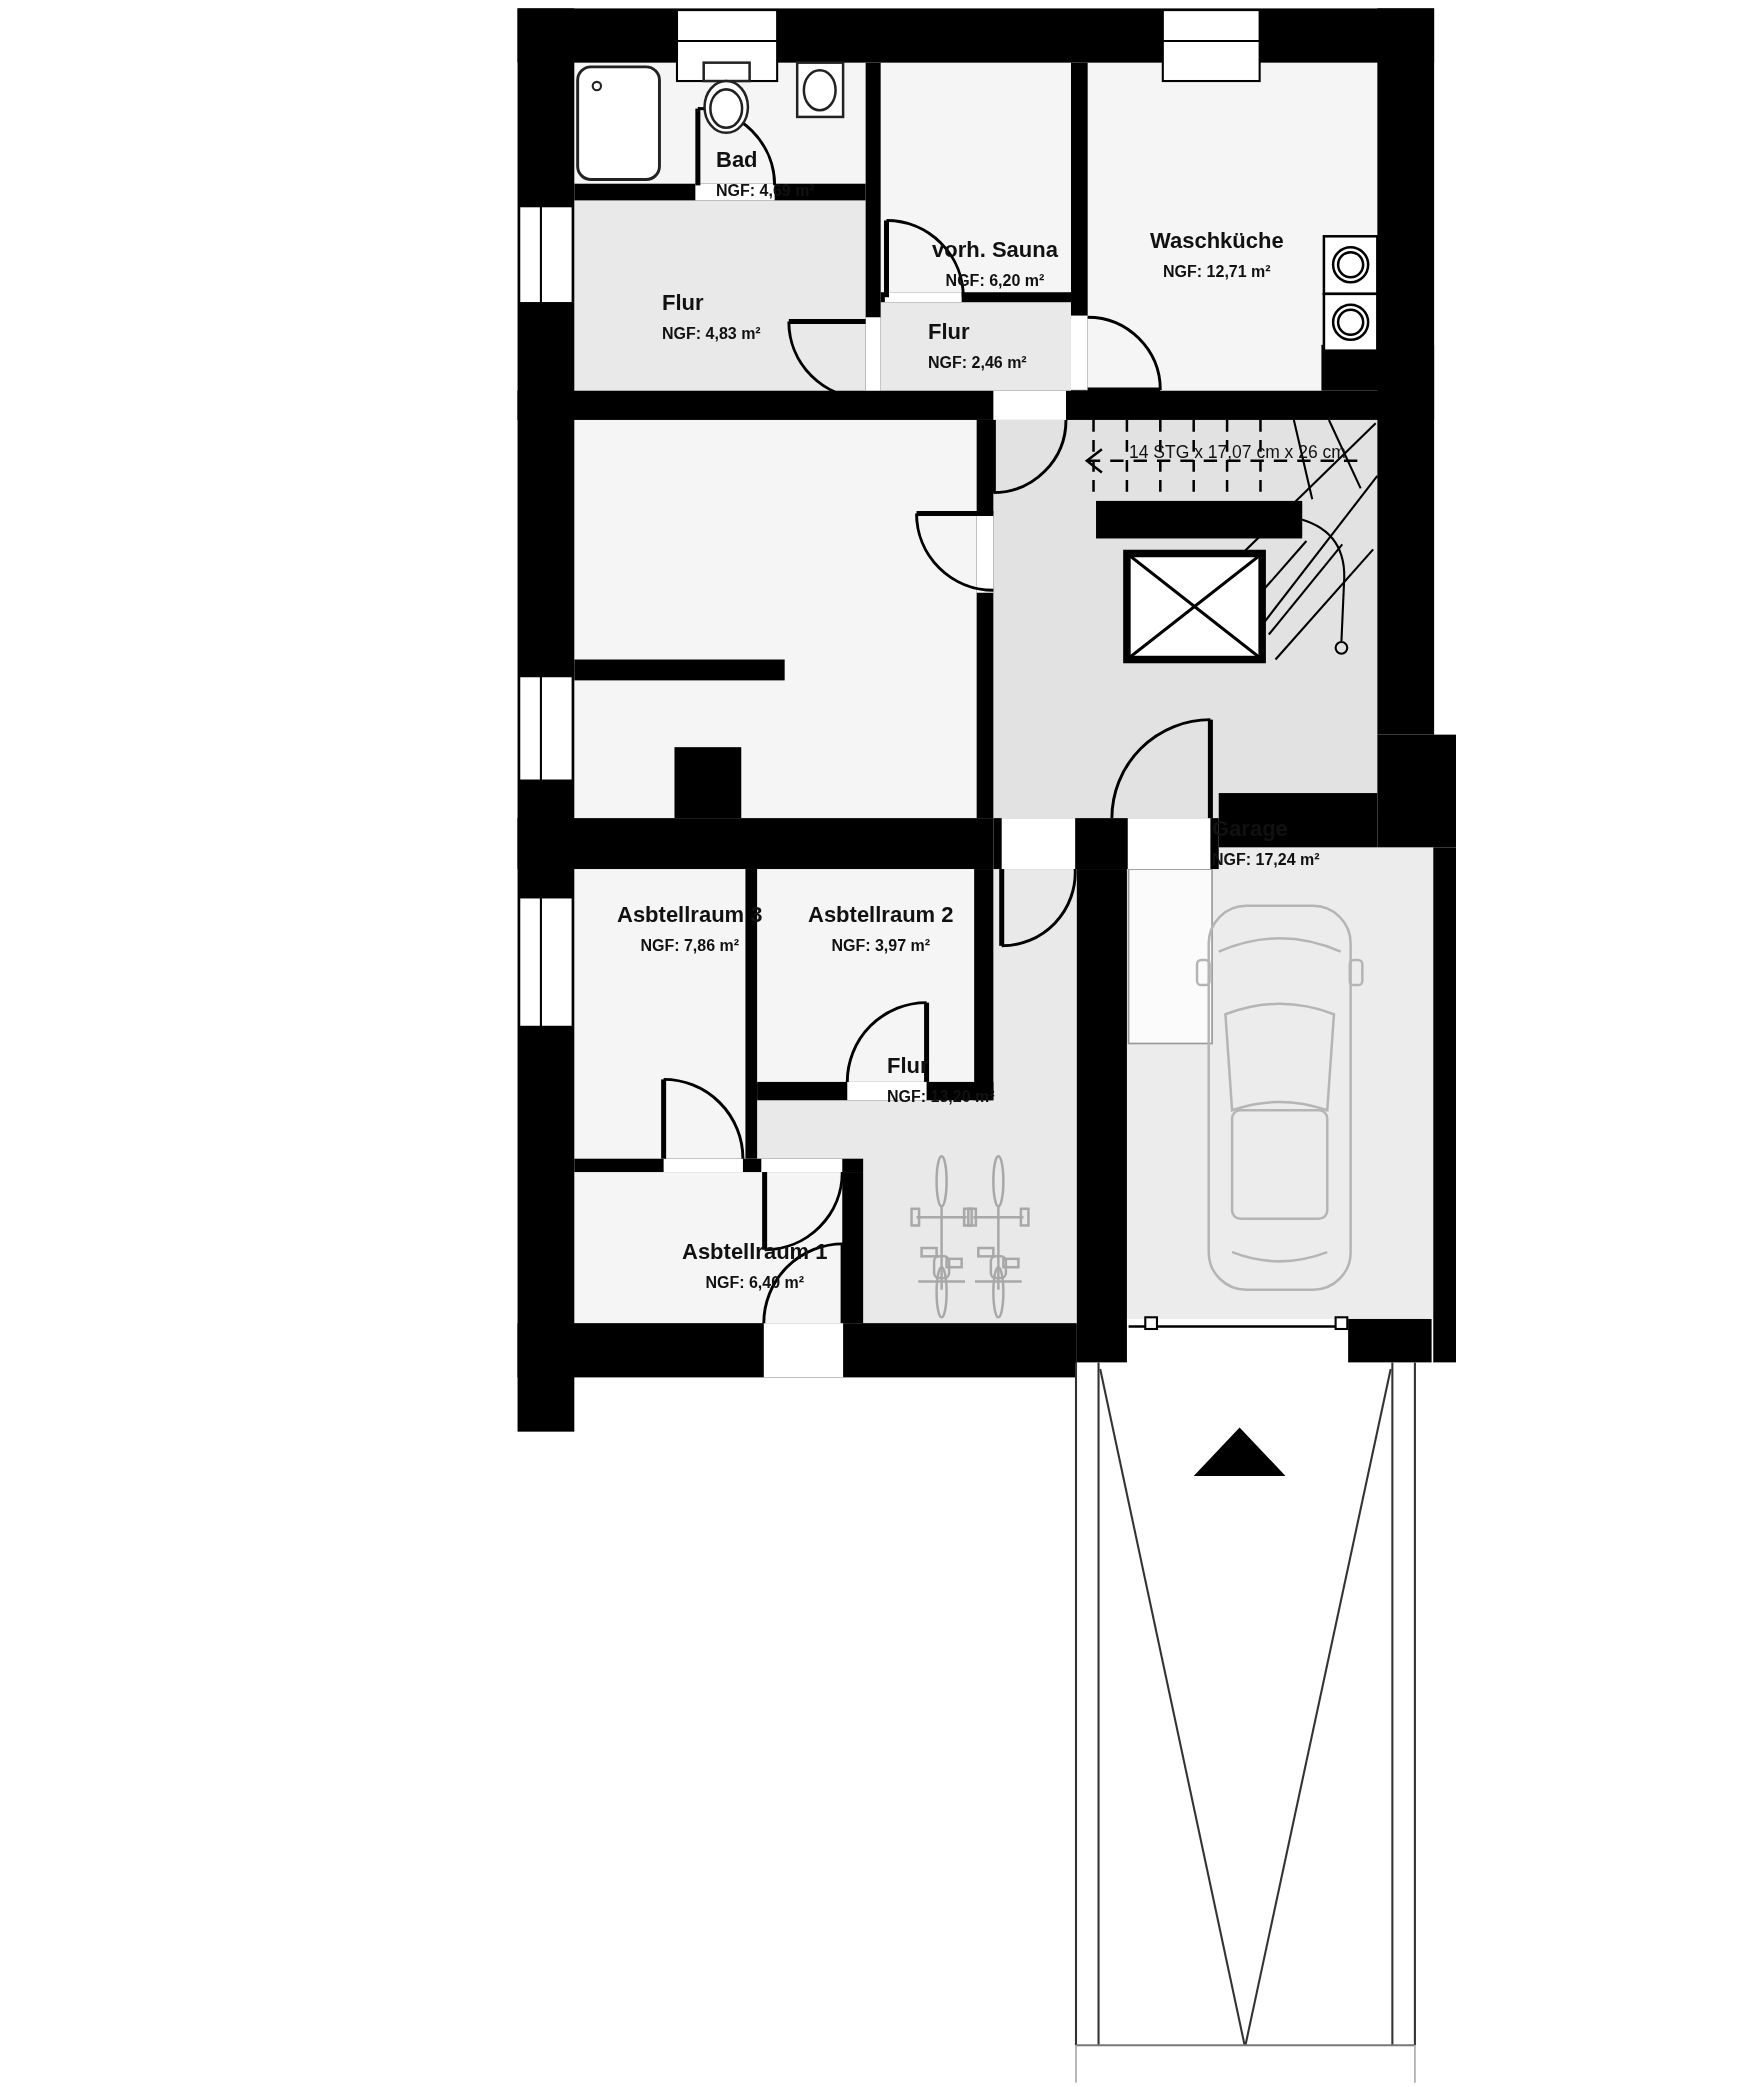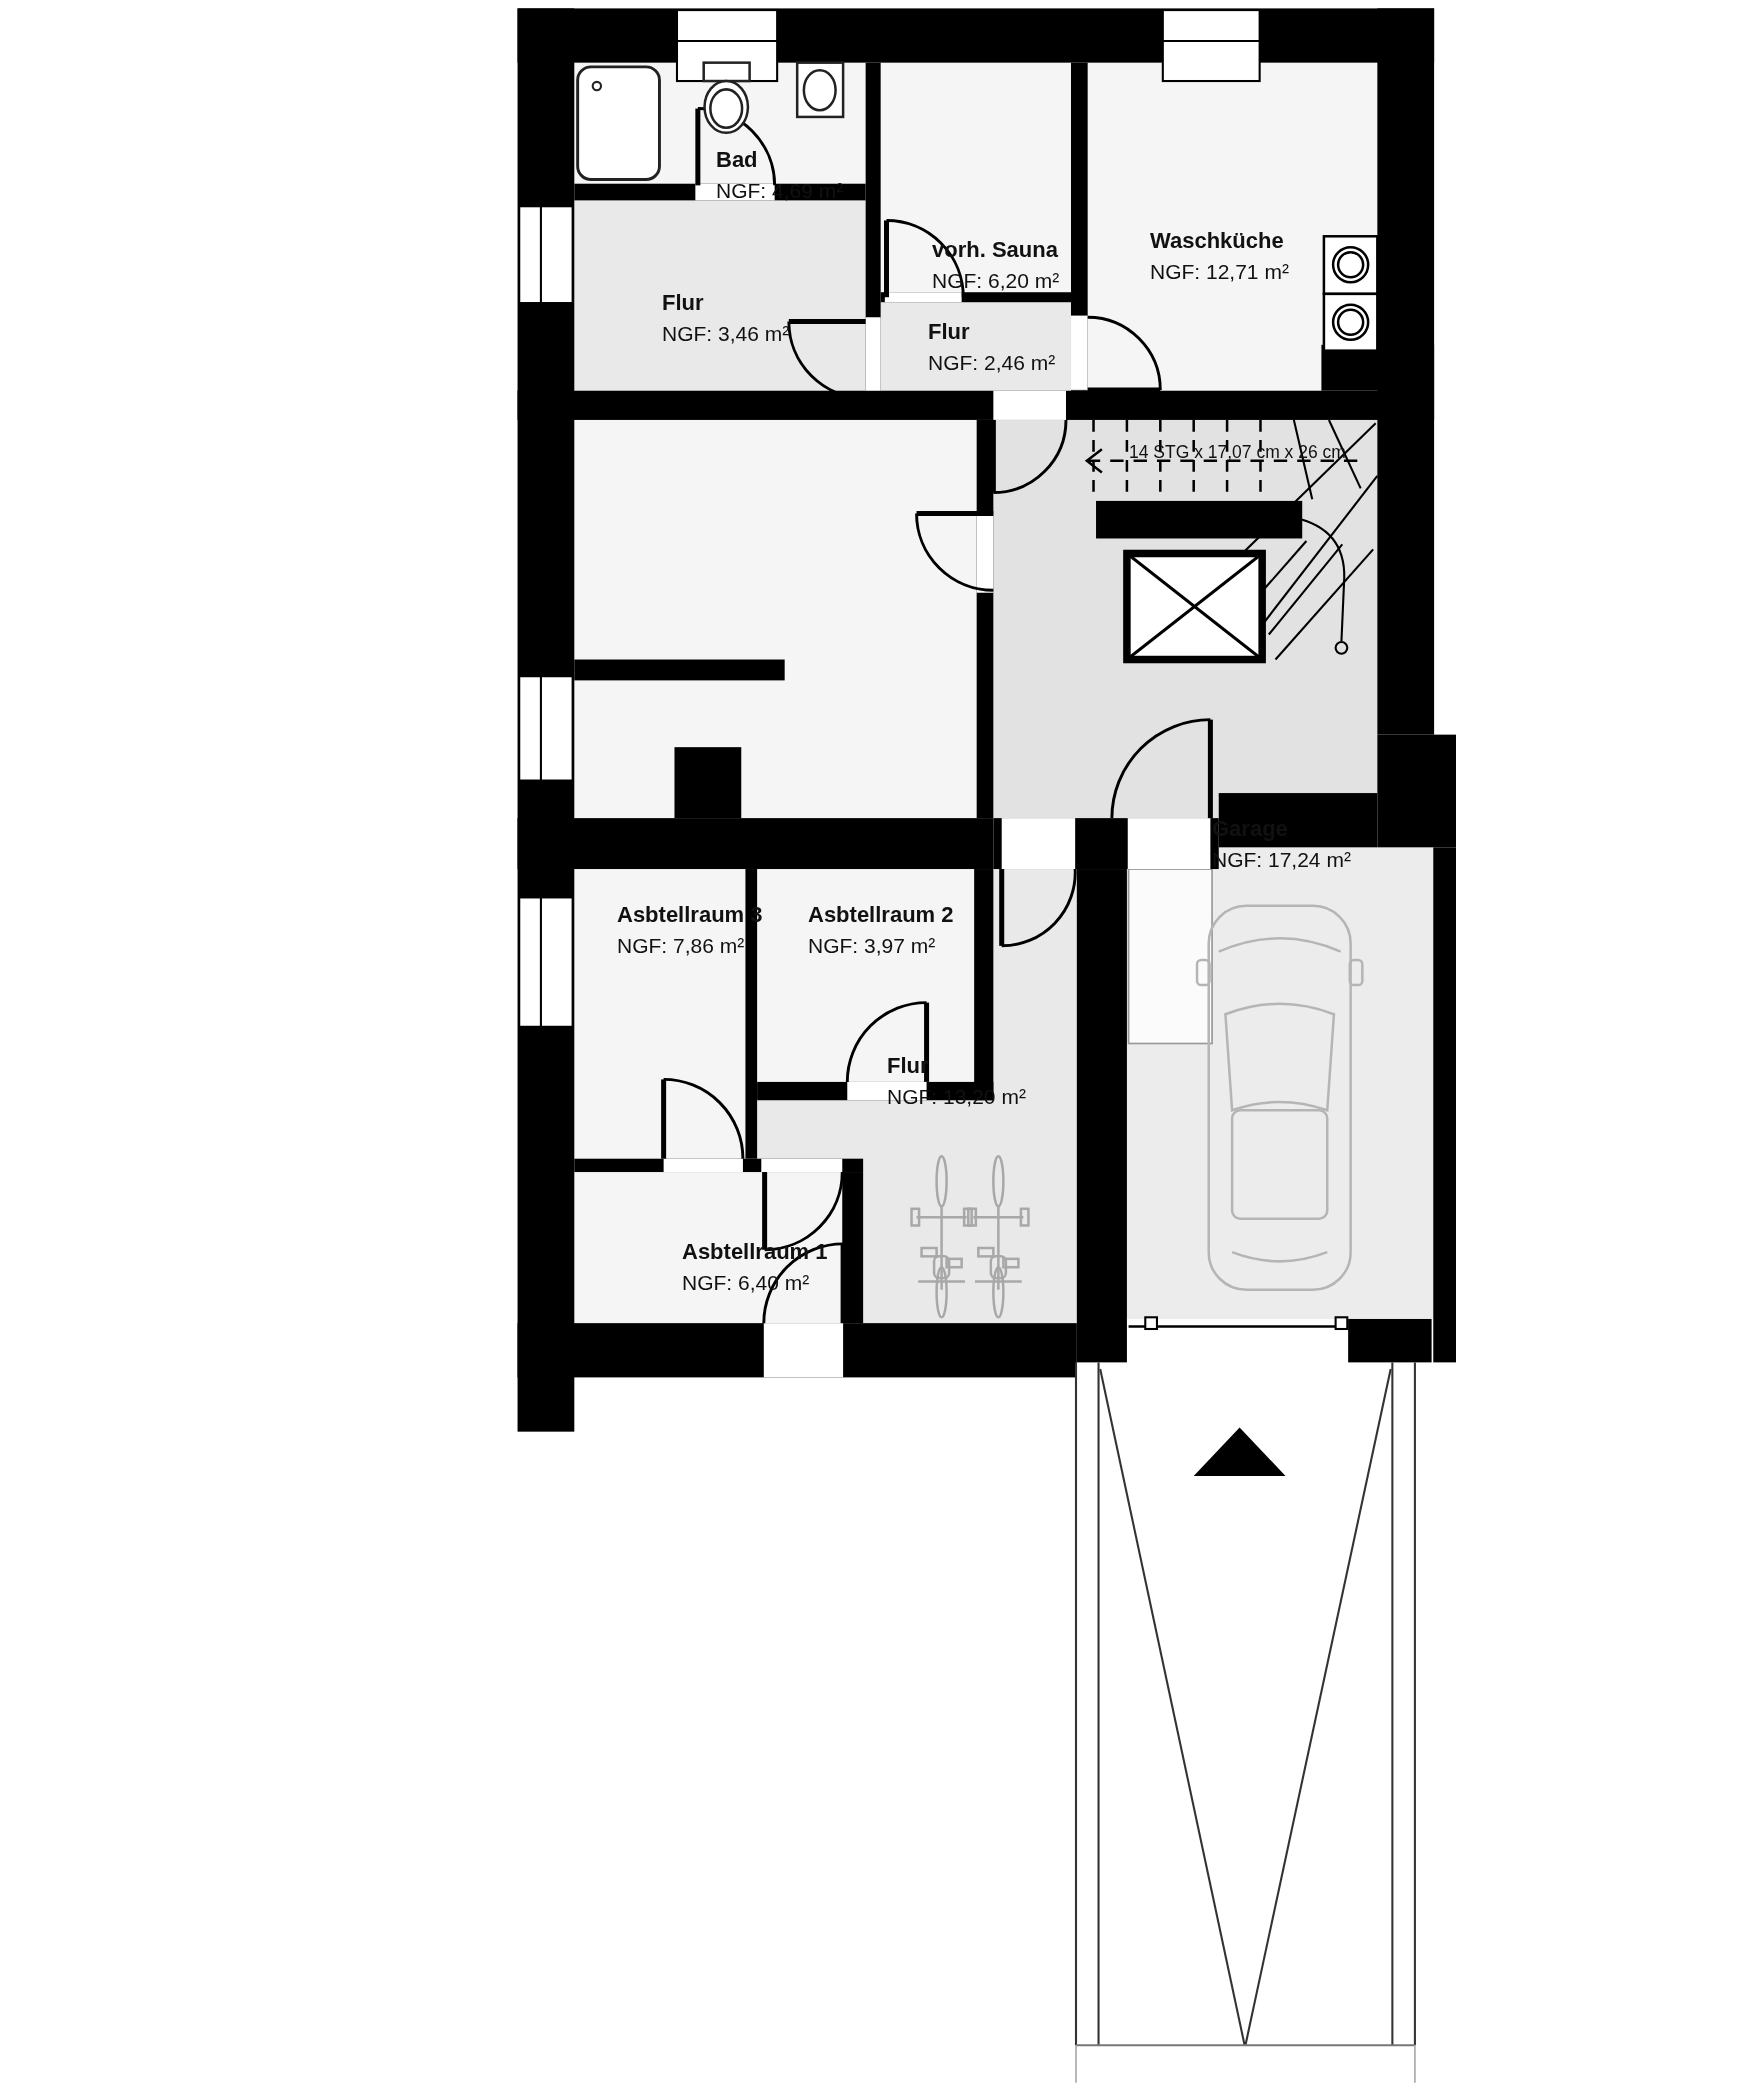--- a/index.html
+++ b/index.html
@@ -1,21 +1,21 @@
 <!DOCTYPE html>
 <html style="font-size:13.4px"><head>
 <meta charset="utf-8">
 <style>
   html,body{margin:0;padding:0;background:#ffffff;}
   #stage{position:relative;width:1456px;height:2087px;background:#fff;overflow:hidden;
          font-family:"Liberation Sans", sans-serif;}
   #plan-svg{position:absolute;left:0;top:0;}
   .room-label{position:absolute;white-space:nowrap;color:#111;line-height:31px;}
   .rl-title{font-weight:700;font-size:22px;}
-  .rl-area{font-weight:400;font-size:21px;}
+  .rl-area{font-weight:700;font-size:16px;text-align:center;}
   .stair-note{position:absolute;white-space:nowrap;font-size:17.5px;color:#111;}
   .north-label{position:absolute;font-size:35px;font-weight:700;color:#000;}
 </style>
 </head>
 <body>
 
 <div id="stage">
 
 <svg id="plan-svg" width="1763" height="2087" viewBox="0 0 2112 2500">
 
@@ -257,21 +257,21 @@
   <div class="room-label" style="left:932px;top:234px">
     <div class="rl-title">vorh. Sauna</div>
     <div class="rl-area">NGF: 6,20 m²</div>
   </div>
   <div class="room-label" style="left:1150px;top:225px">
     <div class="rl-title">Waschküche</div>
     <div class="rl-area">NGF: 12,71 m²</div>
   </div>
   <div class="room-label" style="left:662px;top:287px">
     <div class="rl-title">Flur</div>
-    <div class="rl-area">NGF: 3,46 m²</div>
+    <div class="rl-area">NGF: 4,83 m²</div>
   </div>
   <div class="room-label" style="left:928px;top:316px">
     <div class="rl-title">Flur</div>
     <div class="rl-area">NGF: 2,46 m²</div>
   </div>
   <div class="room-label" style="left:617px;top:899px">
     <div class="rl-title">Asbtellraum 3</div>
     <div class="rl-area">NGF: 7,86 m²</div>
   </div>
   <div class="room-label" style="left:808px;top:899px">

